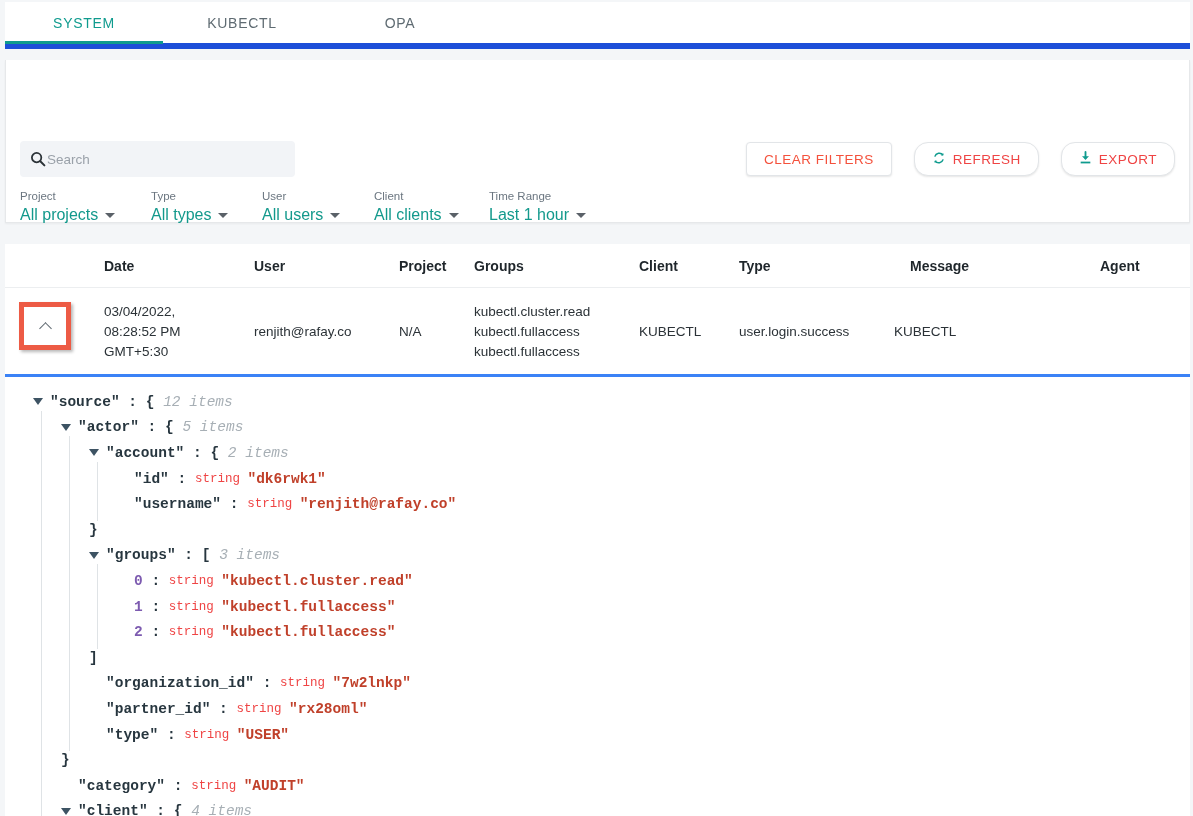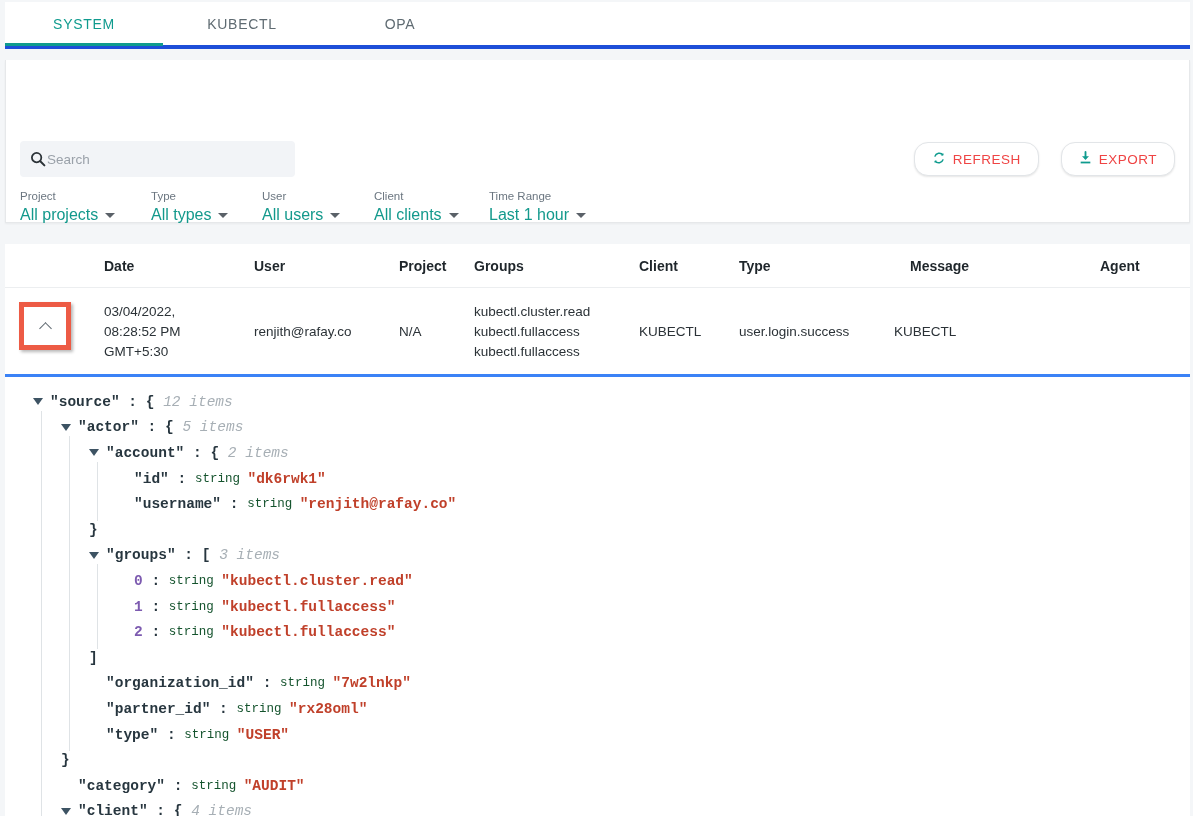--- a/index.html
+++ b/index.html
@@ -9,21 +9,21 @@
     background: #f4f6f8;
     font-family: "Liberation Sans", sans-serif;
     overflow: hidden;
   }
   .page { width: 1193px; height: 816px; position: relative; background:#f4f6f8; }
 
   
   .tabbar {
     position: absolute; left: 5px; top: 2px; width: 1185px; height: 47px;
     background: #ffffff;
-    border-bottom: 4px solid #1d4ed8;
+    border-bottom: 6px solid #1d4ed8;
     display: flex; align-items: stretch;
   }
   .tab {
     min-width: 158px; padding: 0 16px;
     display: flex; align-items: center; justify-content: center;
     font-size: 14px; letter-spacing: .7px; color: #5f6b72;
     cursor: pointer; position: relative; font-weight: 400;
   }
   .tab.active { color: #0f9b8e; }
   .tab.active::after {
@@ -132,21 +132,21 @@
   .tri {
     width: 0; height: 0; border-left: 5px solid transparent;
     border-right: 5px solid transparent; border-top: 7px solid #3d5363;
     margin-right: 7px; flex: none; cursor: pointer;
   }
   .tri-spacer { width: 17px; flex: none; }
   .k { color: #27363f; font-weight: bold; }
   .idx { color: #7d5bb0; font-weight: bold; }
   .punc { color: #27363f; font-weight: bold; }
   .count { color: #a7afb5; font-style: italic; font-weight: normal; }
-  .ty { color: #14532d; font-size: 12.5px; }
+  .ty { color: #ef4444; font-size: 12.5px; }
   .sv { color: #c0402a; font-weight: bold; }
 </style>
 </head>
 <body>
 
 <div class="page">
 
   <div class="tabbar">
     <div class="tab active">
       <span>SYSTEM</span>
@@ -204,20 +204,23 @@
         <div class="filter-item">
           <div class="filter-label">Time Range</div>
           <div class="filter-value">
             <span>Last 1 hour</span>
             <span class="caret"></span>
           </div>
         </div>
       </div>
 
       <div class="actions">
+        <div class="btn danger">
+          <span>CLEAR FILTERS</span>
+        </div>
         <div class="btn teal">
           <span>
             <svg width="14" height="14" viewBox="0 0 16 16">
               <path d="M12.6 4.6A5.4 5.4 0 0 0 3.2 6.4" fill="none" stroke="#0f9b8e" stroke-width="1.7"></path>
               <path d="M3.4 11.4a5.4 5.4 0 0 0 9.4-1.8" fill="none" stroke="#0f9b8e" stroke-width="1.7"></path>
               <path d="M12.9 2.2v2.8h-2.8z" fill="#0f9b8e"></path>
               <path d="M3.1 13.8V11h2.8z" fill="#0f9b8e"></path>
             </svg>
           </span>
           <span>REFRESH</span>

